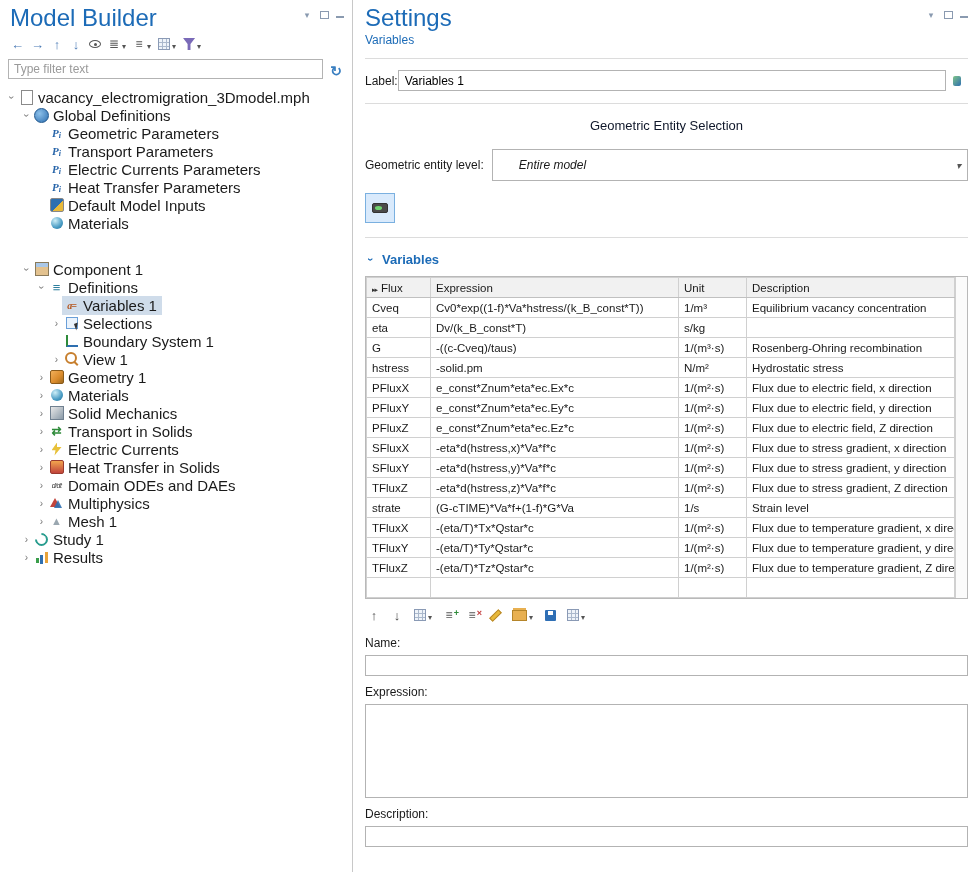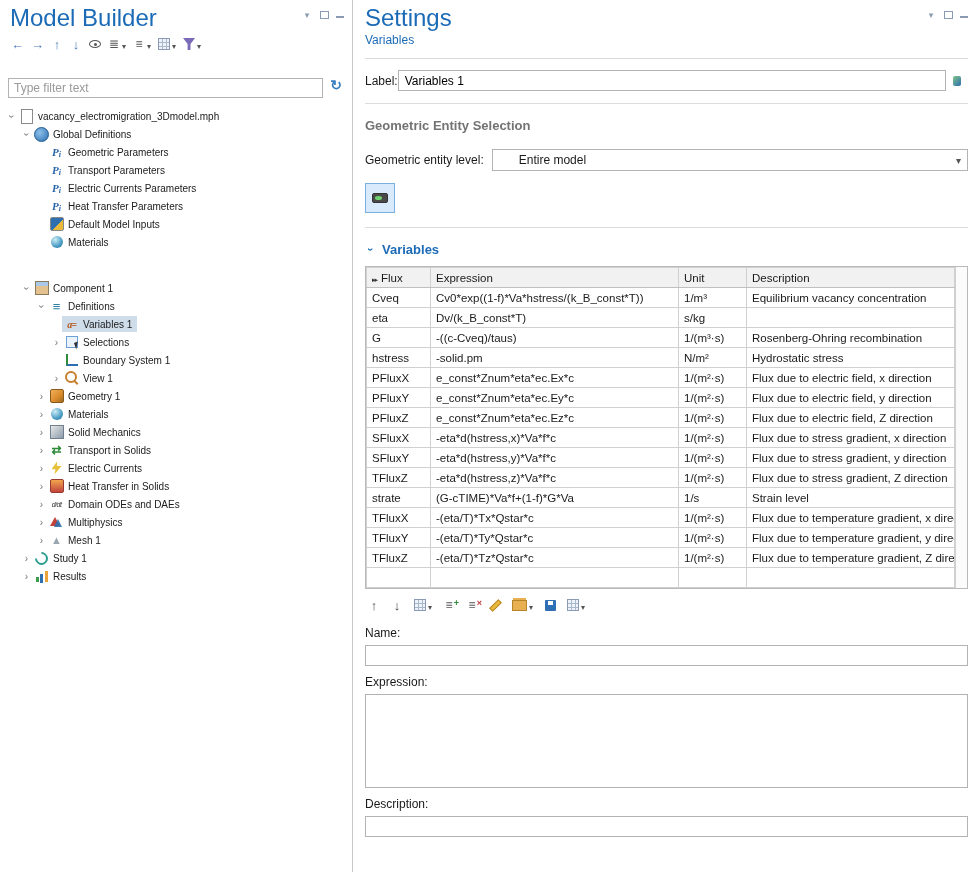--- a/index.html
+++ b/index.html
@@ -33,33 +33,33 @@
   .tbico-expand-tree::before   { content:"≣"; color:#555; font-size:12px; }
   .tbico-collapse-tree::before { content:"≡"; color:#555; font-size:12px; }
   .tbico-model-tree-nodes, .tbico-table-grid, .tbico-table-settings {
     width:12px; height:12px; border:1px solid #8a9ab5;
     background-image:linear-gradient(#aab8cc 1px, transparent 1px), linear-gradient(90deg,#aab8cc 1px, transparent 1px);
     background-size:4px 4px; background-position:-1px -1px; background-color:#eef3f9;
   }
   .tbico-filter { width:11px; height:12px; background:#7a6ab8;
     clip-path:polygon(0 0,100% 0,62% 50%,62% 100%,38% 100%,38% 50%); }
 
-  .lp-filter { display:flex; align-items:flex-start; gap:5px; padding:2px 8px 5px 8px;margin-top:19px; }
+  .lp-filter { display:flex; align-items:flex-end; gap:5px; padding:2px 8px 5px 8px; }
   .lp-filter input { flex:1; height:20px; border:1px solid #b3b3b3; padding:1px 5px; font:inherit; color:#333; }
   .lp-filter input::placeholder { color:#9a9a9a; }
   .refresh-btn { border:none; background:transparent; padding:0 2px; }
   .tbico-refresh::before { content:"↻"; color:#3a7fc1; font-size:14px; font-weight:bold; }
 
   .tree { flex:1; overflow:hidden; padding:4px 0 0 4px; }
   .tree-item { display:flex; align-items:center; height:18px; white-space:nowrap; }
   .chev { width:11px; flex:none; display:inline-flex; justify-content:center; font-size:10px; color:#777; }
   .chev.down { transform:rotate(90deg); }
   .item-core { display:inline-flex; align-items:center; gap:4px; padding:1px 5px 1px 2px; }
   .tree-item.selected .item-core { background:#cfdcea; }
-  .tree-label { font-size:10px; }
+  .tree-label { font-size:15px; }
 
   
   .ico { width:15px; height:14px; display:inline-flex; align-items:center; justify-content:center; position:relative; flex:none; }
   .ico-model-file { }
   .ico-model-file::before { content:""; width:10px; height:13px; background:#fff; border:1px solid #8a8a8a; }
   .ico-global-definitions::before { content:""; width:13px; height:13px; border-radius:50%;
     background:radial-gradient(circle at 35% 35%, #8cc0ea, #2e6fb0); border:1px solid #1f578e; }
   .ico-parameters { font-family:"Liberation Serif", serif; font-style:italic; color:#2563a8; font-weight:bold; }
   .ico-parameters::before { content:"P"; font-size:11px; }
   .ico-parameters::after { content:"i"; font-size:8px; margin-top:5px; }
@@ -106,23 +106,23 @@
   .rp-header { display:flex; align-items:flex-start;gap:20px; }
   .rp-sub { color:#1c6bb7; font-size:12px; margin:3px 0 7px; }
   .sep { border:none; border-top:1px solid #dcdcdc; margin:4px 0; }
 
   .label-row { display:flex; align-items:center; gap:0; margin:7px 0 8px; }
   .label-row label { color:#1a1a1a; }
   .label-row input { flex:1; height:21px; border:1px solid #b3b3b3; padding:1px 6px; font:inherit; }
   .rename-btn { width:22px; height:21px; border:1px solid transparent; background:transparent; display:flex; align-items:center; justify-content:center; }
   .rename-ic { width:13px; height:10px; border-radius:2px; background:linear-gradient(135deg,#7fc488,#2e6fb0); }
 
-  .section-head { color:#737373; font-size:13px; font-weight:bold; margin:10px 0 8px; }
+  .section-head { color:#0f172a; font-size:13px; font-weight:normal; margin:10px 0 8px;text-align:center; }
   .level-row { display:flex; align-items:center; gap:8px; margin:8px 0 10px; }
-  .combo { flex:1; display:flex; align-items:center; height:22px; border:1px solid #b3b3b3; background:#fff; padding:0 6px; }
+  .combo { flex:1; display:flex; align-items:center; height:32px; border:1px solid #b3b3b3; background:#fff; padding:0 6px;font-style:italic; }
   .combo .value { flex:1; padding-left:20px; }
   .combo .combo-caret::before { content:"▾"; color:#555; font-size:10px; }
 
   .toggle-btn { width:30px; height:30px; border:1px solid #7ab0e0; background:#d9eafc;
     display:flex; align-items:center; justify-content:center; margin:2px 0 10px; }
   .switch-graphic { width:17px; height:10px; background:#4a4a4a; border-radius:2px; position:relative; border:1px solid #333; }
   .switch-graphic::before { content:""; position:absolute; left:2px; top:2px; width:7px; height:4px; background:#6fd36f; border-radius:45%; }
 
   .vars-head { display:flex; align-items:center; gap:6px; color:#1c6bb7; font-size:13px; font-weight:bold; margin:10px 0 9px; }
   .vars-head .chev { color:#1c6bb7; }

